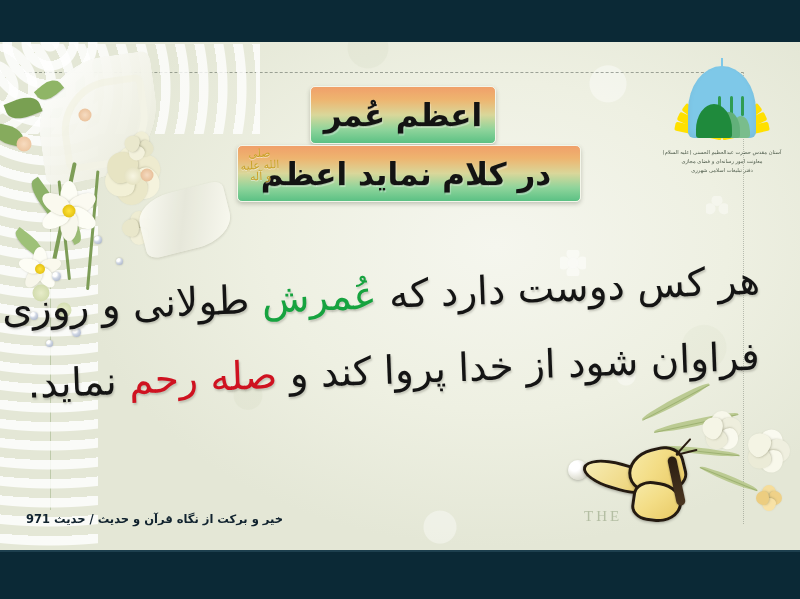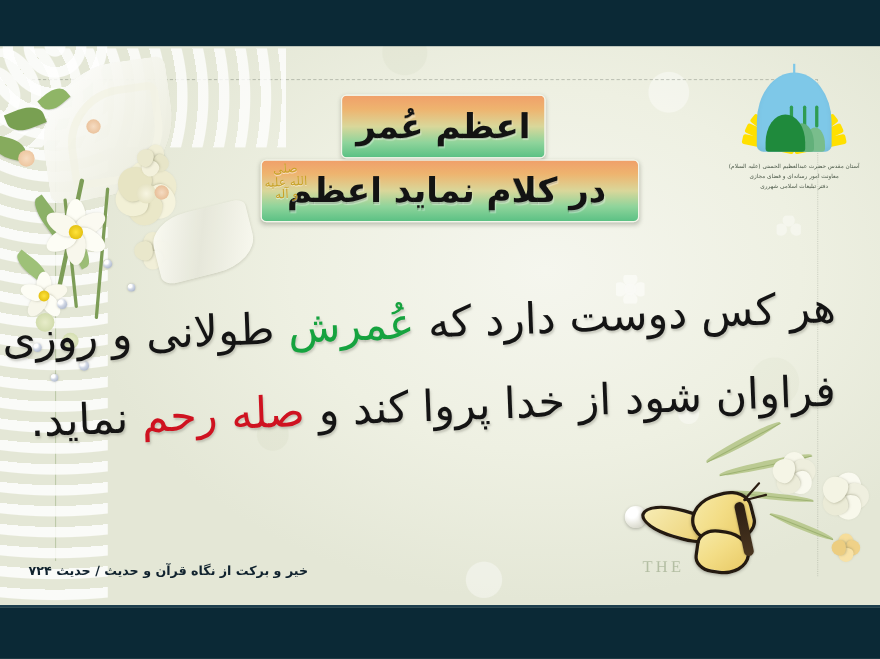--- a/index.html
+++ b/index.html
@@ -361,17 +361,17 @@
 
   <div id="hadith">
     <span class="line" id="line-1">
       <span>هر کس دوست دارد که </span><span class="hl-green">عُمرش</span><span> طولانی و روزی اش</span>
     </span>
     <span class="line" id="line-2">
       <span>فراوان شود از خدا پروا کند و </span><span class="hl-red">صله رحم</span><span> نماید.</span>
     </span>
   </div>
 
-  <div id="footer">خیر و برکت از نگاه قرآن و حدیث / حدیث ۷۲۴</div>
+  <div id="footer">خیر و برکت از نگاه قرآن و حدیث / حدیث 971</div>
 
   <div id="bar-top"></div>
   <div id="bar-bottom"></div>
 </div>
 
 </body></html>

